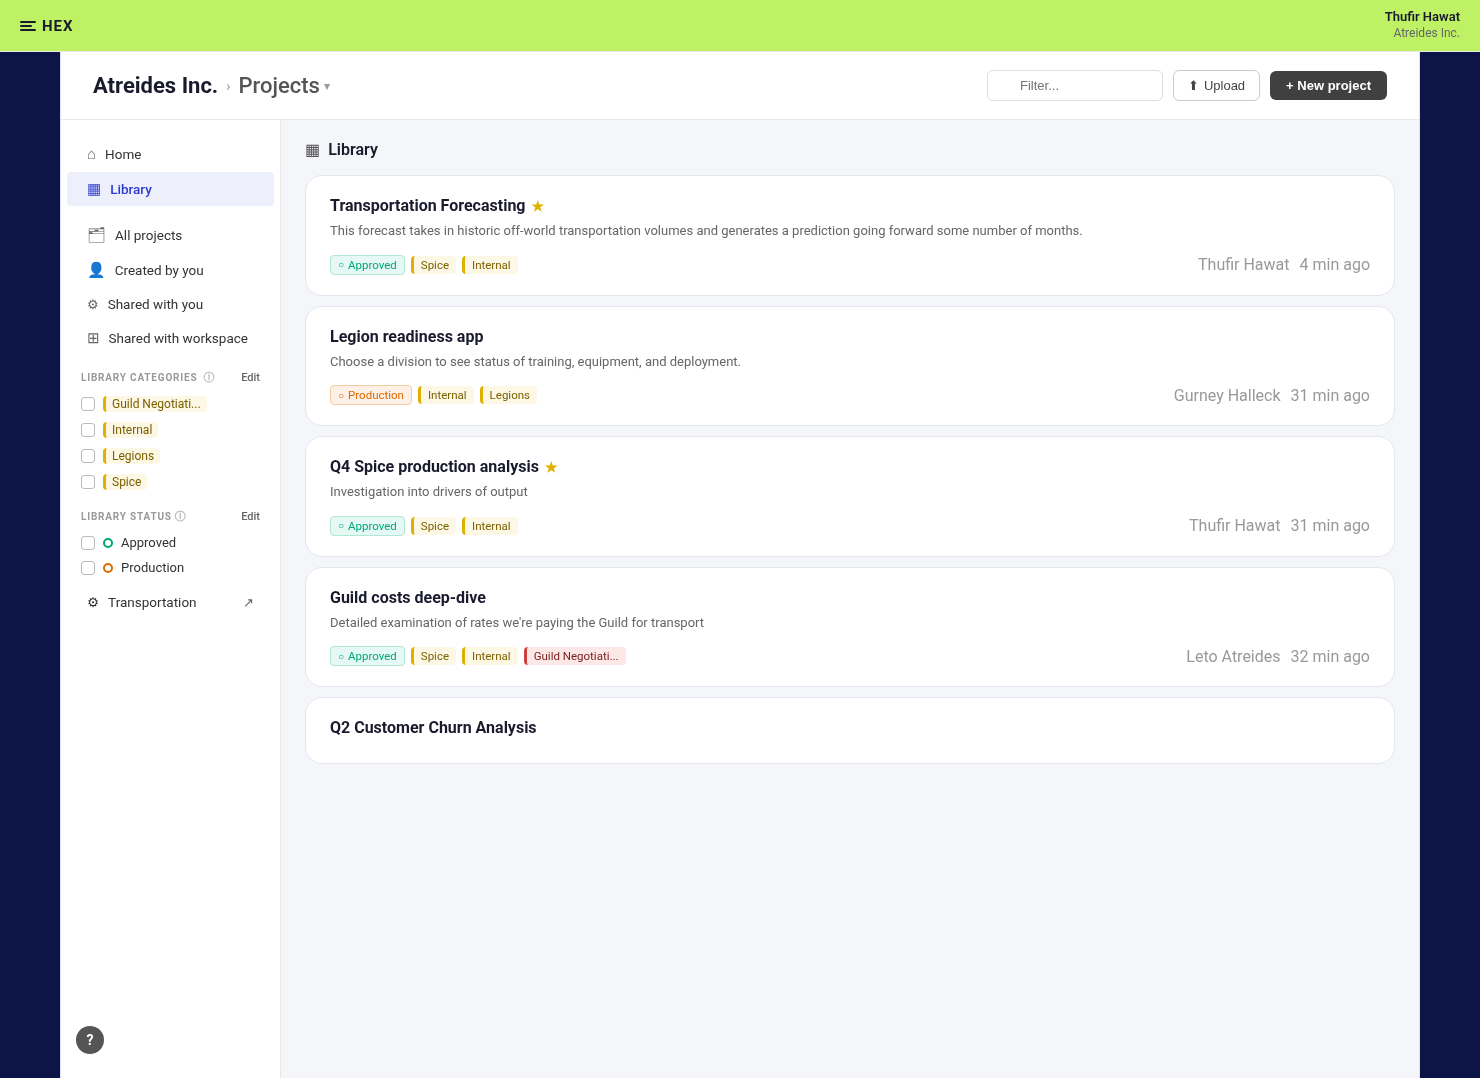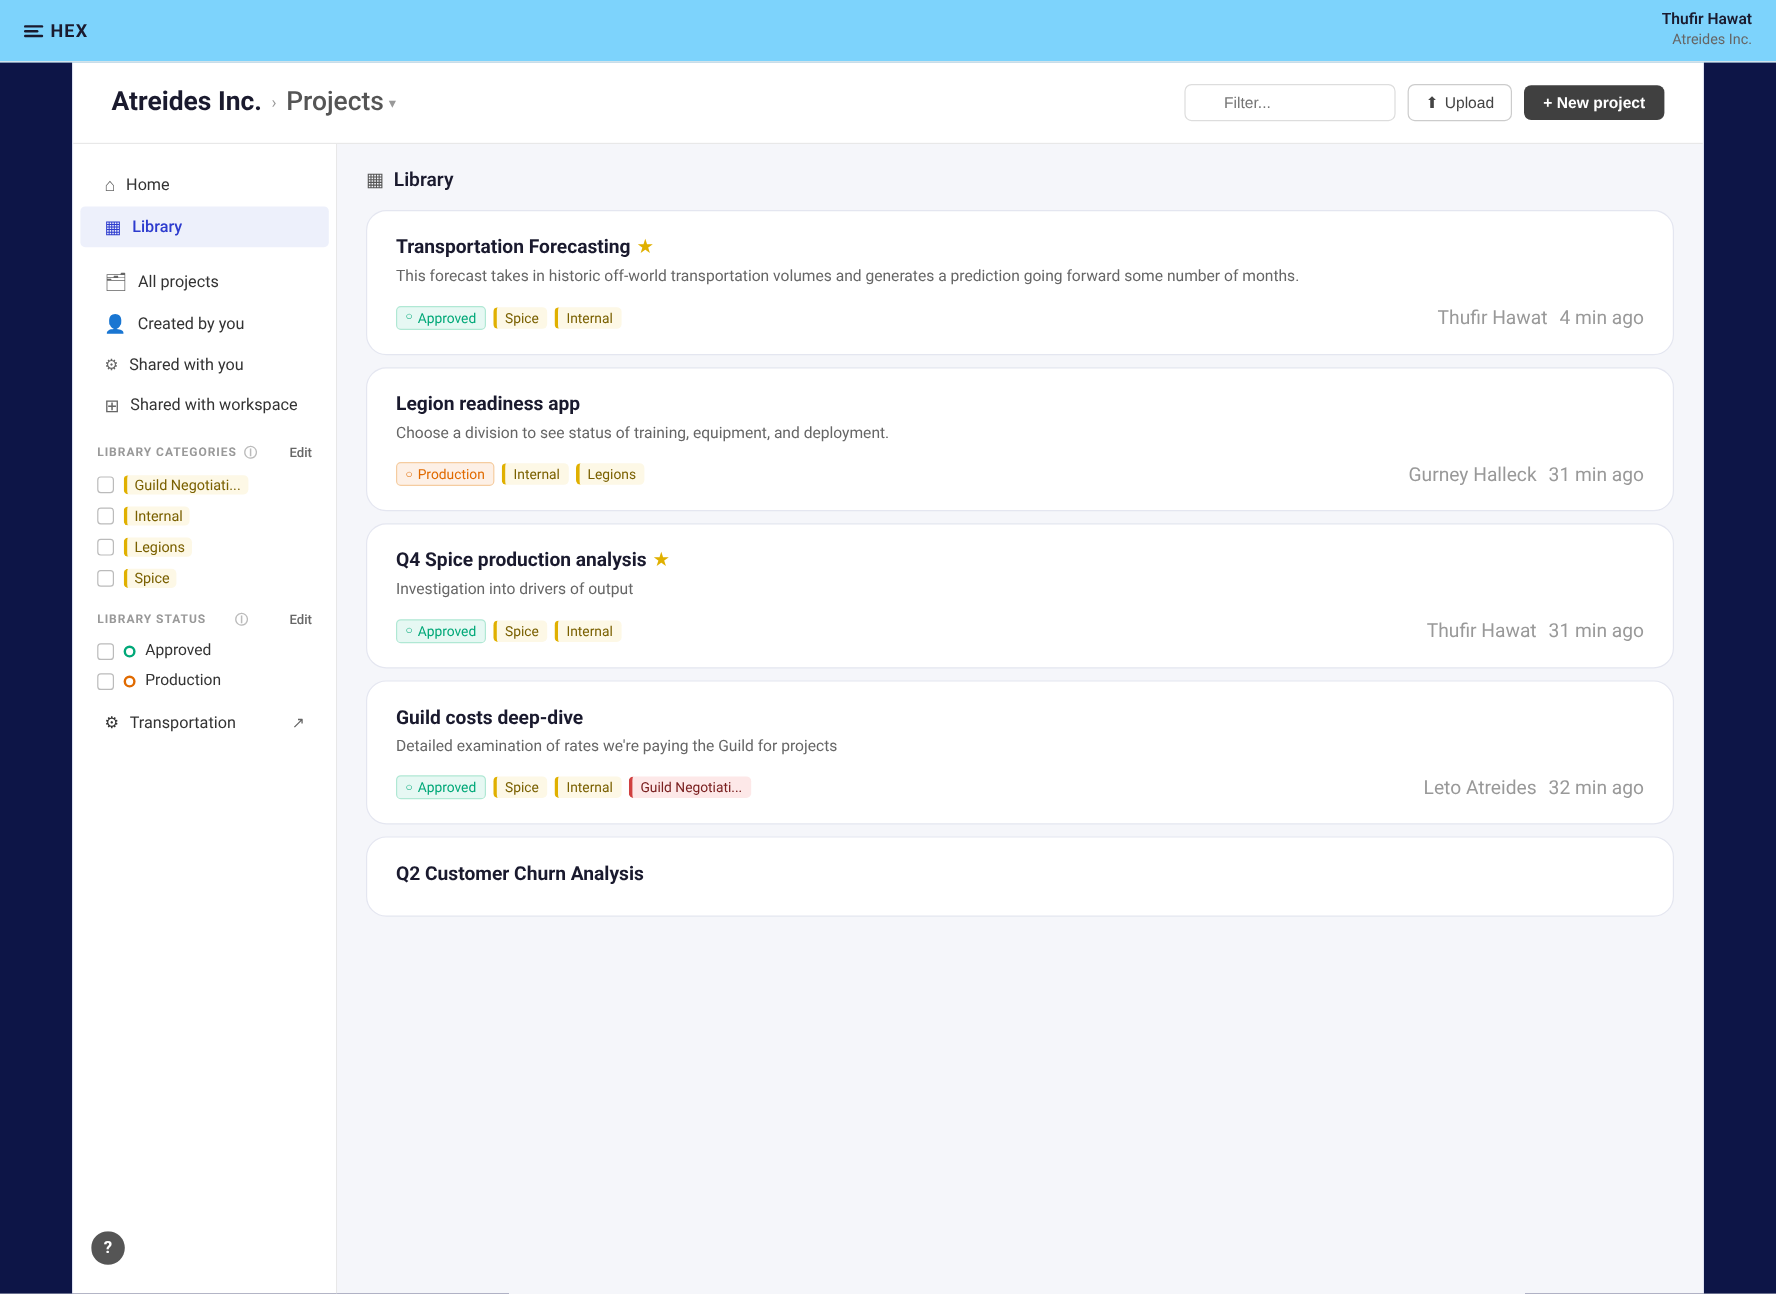--- a/index.html
+++ b/index.html
@@ -6,21 +6,21 @@
     body {
       font-family: -apple-system, BlinkMacSystemFont, 'Segoe UI', Roboto, sans-serif;
       background: #0d1547;
       min-height: 1078px;
       display: flex;
       flex-direction: column;
     }
 
     
     .topbar {
-      background: #7dd3fc;
+      background: #bef264;
       height: 52px;
       display: flex;
       align-items: center;
       justify-content: space-between;
       padding: 0 20px;
       border-bottom: 1px solid #e8e8e8;
       position: relative;
       z-index: 10;
     }
     .hex-logo {
@@ -486,21 +486,21 @@
       <div class="category-item">
         <div class="category-checkbox"></div>
         <span class="cat-tag yellow">Legions</span>
       </div>
       <div class="category-item">
         <div class="category-checkbox"></div>
         <span class="cat-tag yellow">Spice</span>
       </div>
 
       <div class="sidebar-section-label">
-        <div style="display:flex;align-items:center;gap:21px;">
+        <div style="display:flex;align-items:center;gap:0;">
           <span>LIBRARY STATUS</span>
           <span class="info-icon">ⓘ</span>
         </div>
         <span class="edit-link">Edit</span>
       </div>
 
       <div class="status-item">
         <div class="category-checkbox"></div>
         <div class="status-dot approved"></div>
         <span>Approved</span>
@@ -579,21 +579,21 @@
     <span>Thufir Hawat</span>
     <span>31 min ago</span>
   </div>
   </div>
           </div>
           <div class="project-card">
             <div class="card-title">
     Guild costs deep-dive
     
   </div>
-            <div class="card-desc">Detailed examination of rates we're paying the Guild for projects</div>
+            <div class="card-desc">Detailed examination of rates we're paying the Guild for transport</div>
             <div class="card-footer">
     <div class="card-tags">
                 <span class="tag tag-approved">Approved</span>
                 <span class="tag tag-yellow">Spice</span>
                 <span class="tag tag-yellow">Internal</span>
                 <span class="tag tag-red">Guild Negotiati...</span>
               </div>
     <div class="card-meta">
     <span>Leto Atreides</span>
     <span>32 min ago</span>

